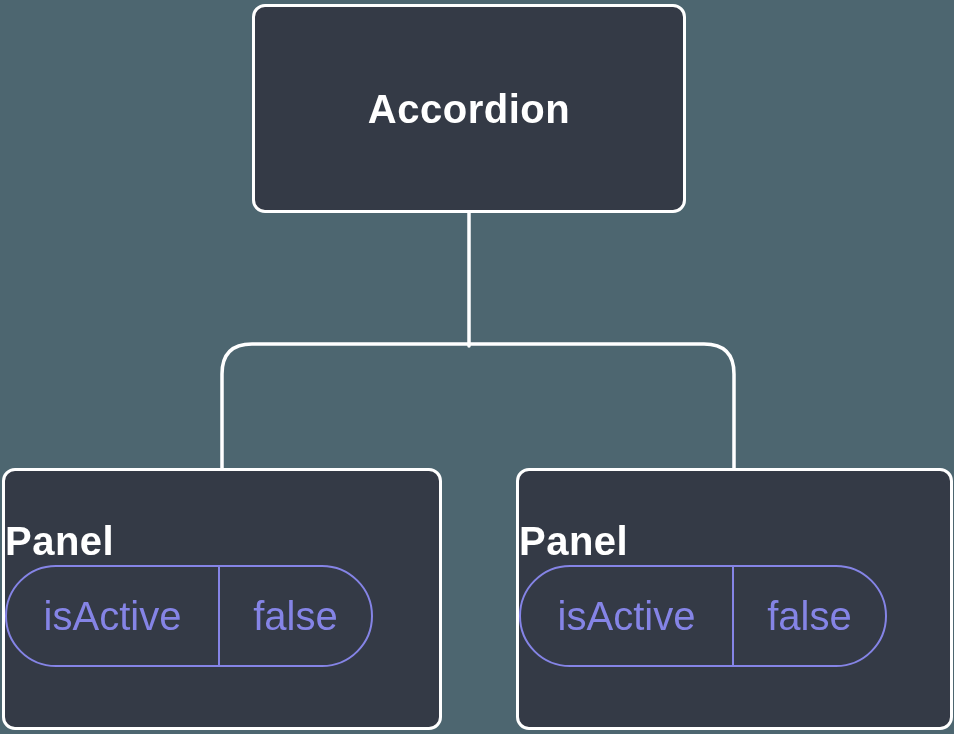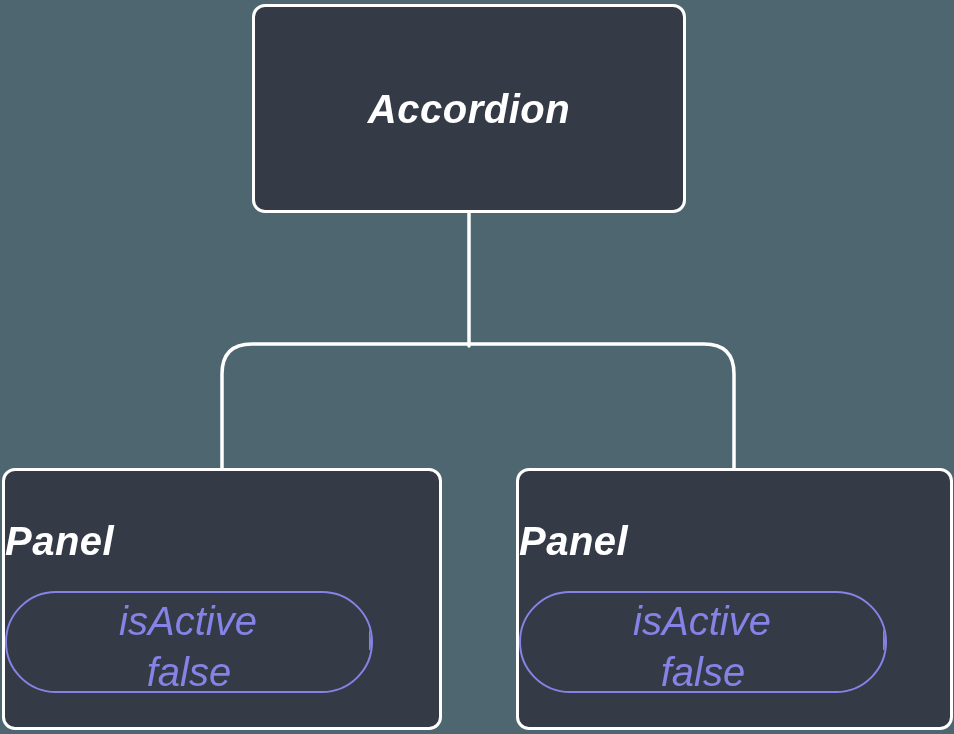--- a/index.html
+++ b/index.html
@@ -15,21 +15,20 @@
   body {
     font-family: "Liberation Sans", "DejaVu Sans", sans-serif;
     background: var(--background);
   }
   .canvas {
     position: relative;
     width: 954px;
     height: 734px;
     background: var(--background);
     overflow: hidden;
-    font-style: italic;
   }
   .connector-svg {
     position: absolute;
     left: 0; top: 0;
     width: 954px; height: 734px;
     z-index: 1;
   }
   .connector-svg path {
     fill: none;
     stroke: var(--connector);
@@ -60,28 +59,26 @@
   .node-panel {
     top: 468px;
     height: 262px;
     display: flex;
     flex-direction: column;
     padding-top: 46px;
   }
   .node-panel-left  { left: 2px;   width: 440px; }
   .node-panel-right { left: 516px; width: 437px; }
   .state-pill {
-    margin-top: 26px;
     width: 368px;
     height: 102px;
     border: 2.5px solid var(--accent);
     border-radius: 51px;
     display: flex;
     overflow: hidden;
-    flex-direction: column;
   }
   .pill-cell {
     display: flex;
     align-items: center;
     justify-content: center;
     color: var(--accent);
     font-size: 40px;
     font-weight: 400;
   }
   .pill-cell-name {

